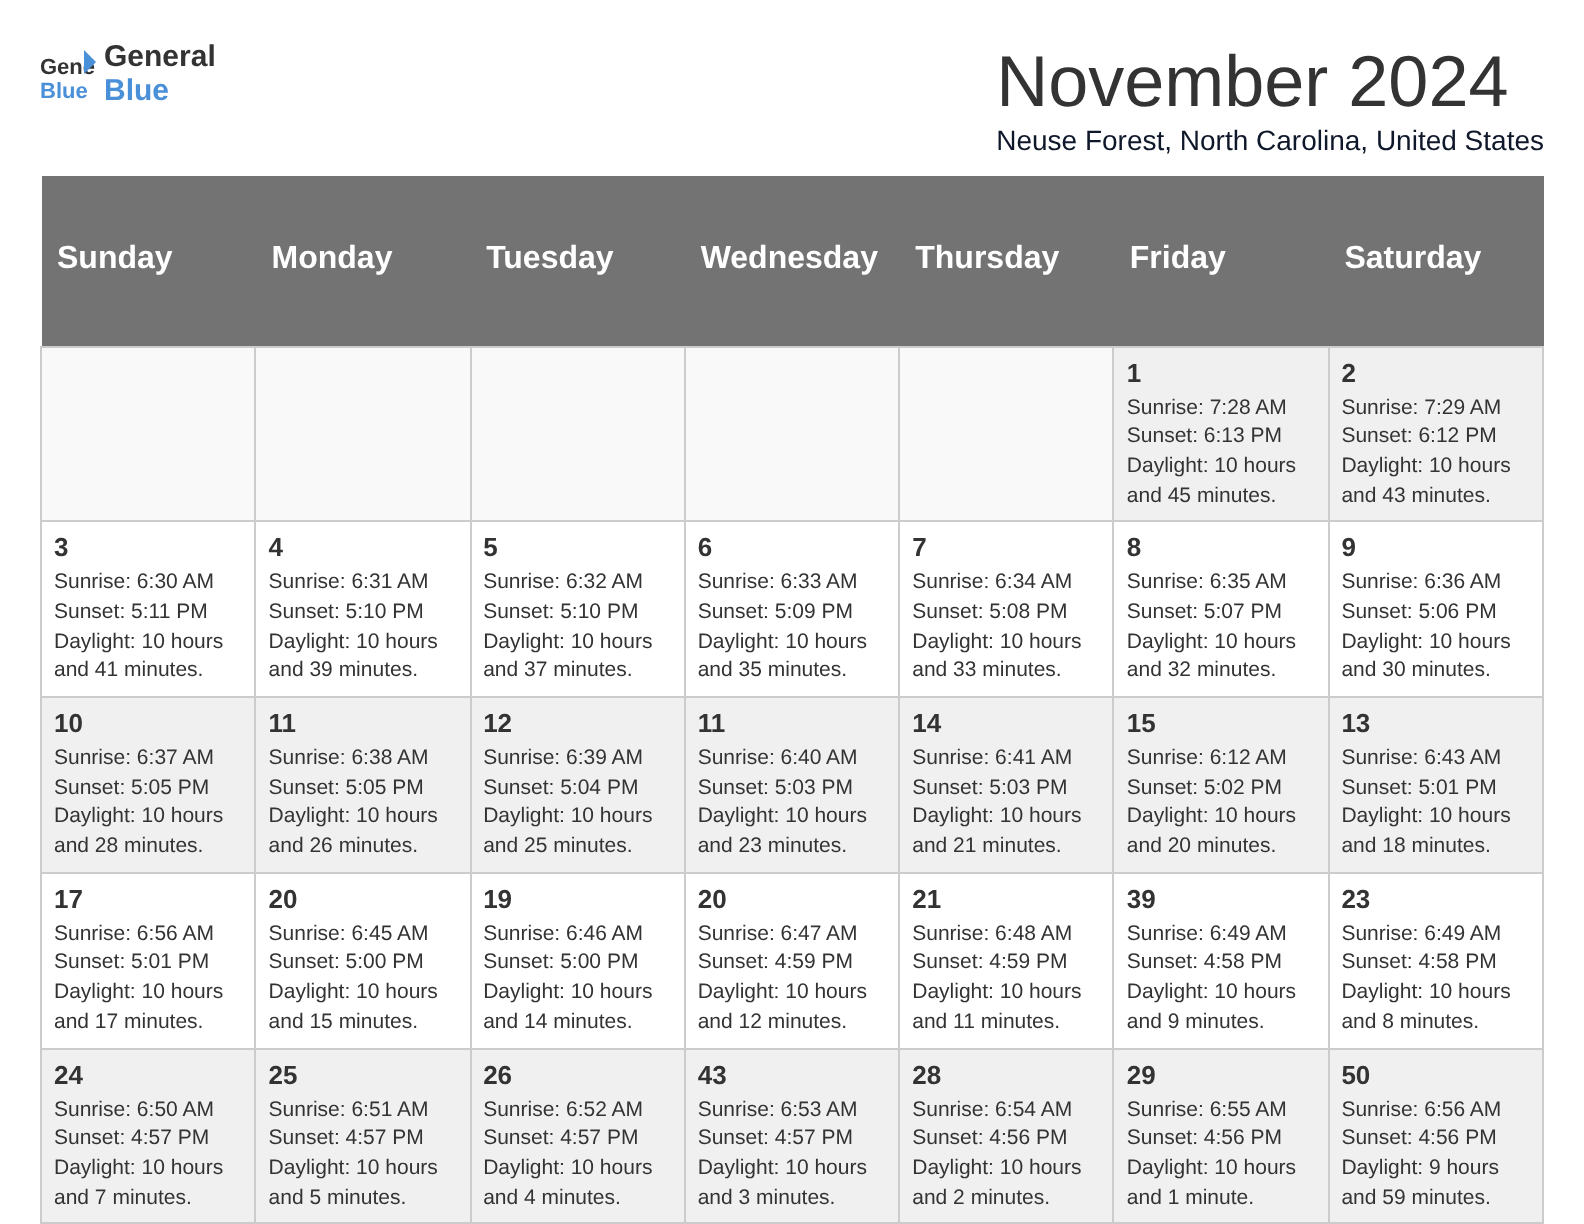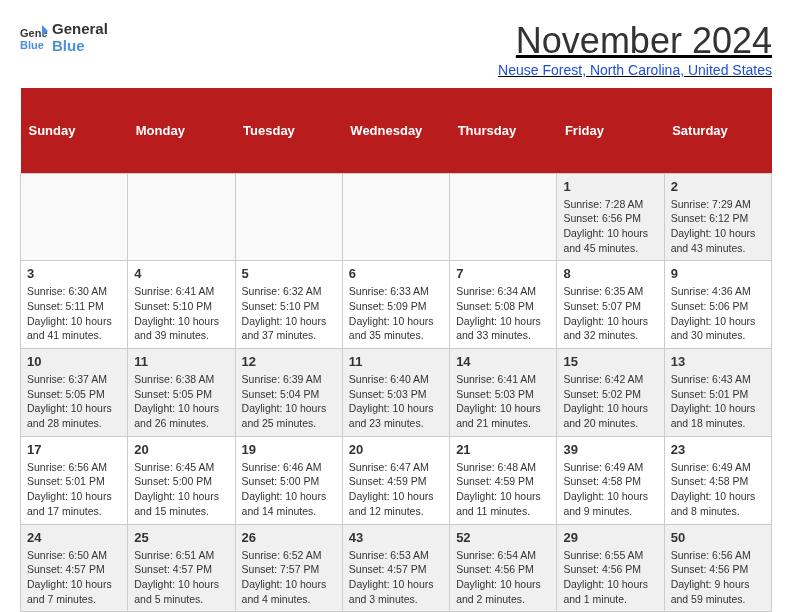--- a/index.html
+++ b/index.html
@@ -19,43 +19,41 @@
     .logo {
       display: flex;
       align-items: center;
       gap: 4px;
     }
     .logo-icon {
       width: 28px;
       height: 28px;
     }
     .title-block {
-      text-align: right;
-      text-decoration: underline;
+      text-align: left;
     }
     .month-title {
       font-size: 36px;
       font-weight: normal;
       color: #333;
     }
     .location {
       font-size: 14px;
-      color: #1d4ed8;
-      margin-left: 48px;
+      color: #0f172a;
     }
     table {
       width: 100%;
       border-collapse: collapse;
     }
     th {
-      background-color: #b91c1c;
+      background-color: #737373;
       color: white;
       text-align: left;
       padding: 6px 8px;
-      font-size: 13px;
+      font-size: 16px;
       font-weight: bold;
     }
     td {
       border: 1px solid #ccc;
       vertical-align: top;
       padding: 5px 6px;
       width: 14.28%;
       min-height: 80px;
       font-size: 11px;
       color: #333;
@@ -117,40 +115,40 @@
   <tbody id="calendar-body">
   <tr>
         <td class="empty"></td>
         <td class="empty"></td>
         <td class="empty"></td>
         <td class="empty"></td>
         <td class="empty"></td>
         <td class="shaded">
           <div class="day-num">1</div>
           <div class="day-info">Sunrise: 7:28 AM
-Sunset: 6:56 PM
+Sunset: 6:13 PM
 Daylight: 10 hours and 45 minutes.</div>
         </td>
         <td class="shaded">
           <div class="day-num">2</div>
           <div class="day-info">Sunrise: 7:29 AM
 Sunset: 6:12 PM
 Daylight: 10 hours and 43 minutes.</div>
         </td>
       </tr>
       <tr>
         <td>
           <div class="day-num">3</div>
           <div class="day-info">Sunrise: 6:30 AM
 Sunset: 5:11 PM
 Daylight: 10 hours and 41 minutes.</div>
         </td>
         <td>
           <div class="day-num">4</div>
-          <div class="day-info">Sunrise: 6:41 AM
+          <div class="day-info">Sunrise: 6:31 AM
 Sunset: 5:10 PM
 Daylight: 10 hours and 39 minutes.</div>
         </td>
         <td>
           <div class="day-num">5</div>
           <div class="day-info">Sunrise: 6:32 AM
 Sunset: 5:10 PM
 Daylight: 10 hours and 37 minutes.</div>
         </td>
         <td>
@@ -166,21 +164,21 @@
 Daylight: 10 hours and 33 minutes.</div>
         </td>
         <td>
           <div class="day-num">8</div>
           <div class="day-info">Sunrise: 6:35 AM
 Sunset: 5:07 PM
 Daylight: 10 hours and 32 minutes.</div>
         </td>
         <td>
           <div class="day-num">9</div>
-          <div class="day-info">Sunrise: 4:36 AM
+          <div class="day-info">Sunrise: 6:36 AM
 Sunset: 5:06 PM
 Daylight: 10 hours and 30 minutes.</div>
         </td>
       </tr>
       <tr>
         <td class="shaded">
           <div class="day-num">10</div>
           <div class="day-info">Sunrise: 6:37 AM
 Sunset: 5:05 PM
 Daylight: 10 hours and 28 minutes.</div>
@@ -204,21 +202,21 @@
 Daylight: 10 hours and 23 minutes.</div>
         </td>
         <td class="shaded">
           <div class="day-num">14</div>
           <div class="day-info">Sunrise: 6:41 AM
 Sunset: 5:03 PM
 Daylight: 10 hours and 21 minutes.</div>
         </td>
         <td class="shaded">
           <div class="day-num">15</div>
-          <div class="day-info">Sunrise: 6:42 AM
+          <div class="day-info">Sunrise: 6:12 AM
 Sunset: 5:02 PM
 Daylight: 10 hours and 20 minutes.</div>
         </td>
         <td class="shaded">
           <div class="day-num">13</div>
           <div class="day-info">Sunrise: 6:43 AM
 Sunset: 5:01 PM
 Daylight: 10 hours and 18 minutes.</div>
         </td>
       </tr>
@@ -275,31 +273,31 @@
         </td>
         <td class="shaded">
           <div class="day-num">25</div>
           <div class="day-info">Sunrise: 6:51 AM
 Sunset: 4:57 PM
 Daylight: 10 hours and 5 minutes.</div>
         </td>
         <td class="shaded">
           <div class="day-num">26</div>
           <div class="day-info">Sunrise: 6:52 AM
-Sunset: 7:57 PM
+Sunset: 4:57 PM
 Daylight: 10 hours and 4 minutes.</div>
         </td>
         <td class="shaded">
           <div class="day-num">43</div>
           <div class="day-info">Sunrise: 6:53 AM
 Sunset: 4:57 PM
 Daylight: 10 hours and 3 minutes.</div>
         </td>
         <td class="shaded">
-          <div class="day-num">52</div>
+          <div class="day-num">28</div>
           <div class="day-info">Sunrise: 6:54 AM
 Sunset: 4:56 PM
 Daylight: 10 hours and 2 minutes.</div>
         </td>
         <td class="shaded">
           <div class="day-num">29</div>
           <div class="day-info">Sunrise: 6:55 AM
 Sunset: 4:56 PM
 Daylight: 10 hours and 1 minute.</div>
         </td>

